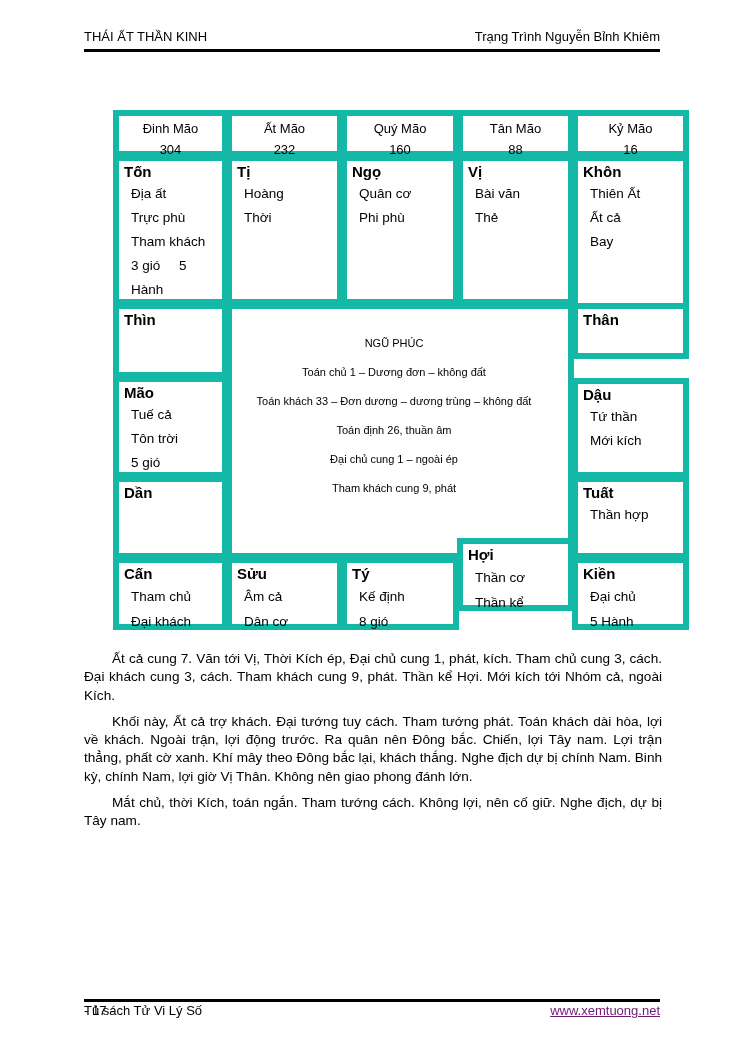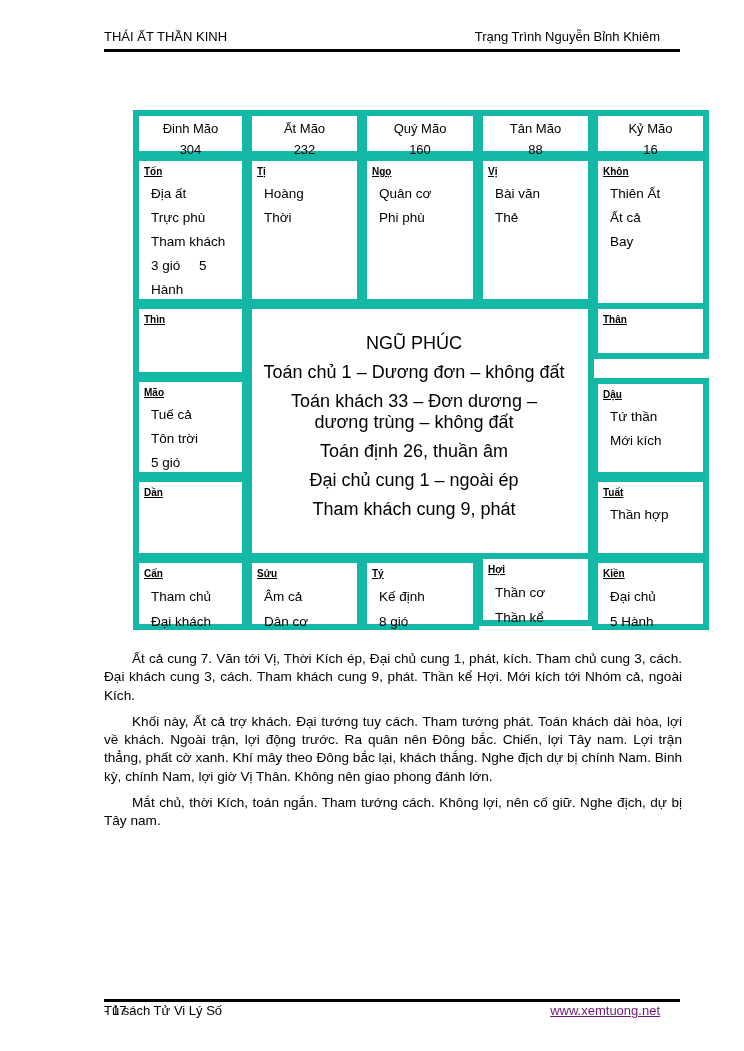--- a/index.html
+++ b/index.html
@@ -1,35 +1,35 @@
 <!DOCTYPE html>
 <html><head>
 <meta charset="utf-8">
 <style>
   html,body{margin:0;padding:0;}
   body{
     width:744px;height:1051px;background:#ffffff;color:#000;
     font-family:"Liberation Sans","DejaVu Sans",sans-serif;
     position:relative;overflow:hidden;
   }
-  .abs{position:absolute;margin-left:20px;}
+  .abs{position:absolute;}
   
   .ph-left{left:84px;top:29px;font-size:13px;}
   .ph-right{right:84px;top:29px;font-size:13px;}
   .rule{left:84px;width:576px;height:3px;background:#000;}
   .hdr-rule{top:49px;}
   .ft-rule{top:999px;}
   
   #grid{left:113px;top:110px;width:576px;height:520px;}
   .cell{position:absolute;border:6px solid #14b8a6;box-sizing:border-box;background:#fff;}
   .hdr{text-align:center;font-size:13px;line-height:21px;padding-top:2px;}
-  .title{font-weight:bold;font-size:10px;line-height:20px;padding:1px 16px 0 5px;text-decoration:underline;}
+  .title{font-weight:bold;font-size:15px;line-height:20px;padding:1px 16px 0 5px;}
   .line{font-size:13.5px;line-height:24px;padding-left:12px;white-space:pre-wrap;}
   .b-row .line{line-height:25px;}
-  .center-cell{text-align:center;font-size:18px;padding:24px 22px 0 10px;}
+  .center-cell{text-align:center;font-size:11px;padding:24px 22px 0 10px;}
   .cblock{line-height:21px;margin-bottom:8px;}
   
   #paras{left:84px;top:650px;width:578px;}
   #paras p{
     margin:0 0 8px 0;font-size:13.6px;line-height:18.3px;
     text-align:justify;text-indent:28px;
   }
   
   .ft-left{left:84px;top:1003px;font-size:13px;}
   .ft-center{left:84px;top:1003px;width:576px;text-align:left;font-size:13px;}
@@ -137,21 +137,21 @@
   <div class="cell b-row" style="left:0;top:447px;width:115px;height:73px">
     <div class="title">Cấn</div>
     <div class="line">Tham chủ</div>
     <div class="line">Đại khách</div>
   </div>
   <div class="cell b-row" style="left:228px;top:447px;width:118px;height:73px">
     <div class="title">Tý</div>
     <div class="line">Kế định</div>
     <div class="line">8 gió</div>
   </div>
-  <div class="cell b-row" style="left:344px;top:443px;width:117px;height:73px">
+  <div class="cell b-row" style="left:344px;top:428px;width:117px;height:73px">
     <div class="title">Hợi</div>
     <div class="line">Thần cơ</div>
     <div class="line">Thần kể</div>
   </div>
   <div class="cell b-row" style="left:459px;top:447px;width:117px;height:73px">
     <div class="title">Kiền</div>
     <div class="line">Đại chủ</div>
     <div class="line">5 Hành</div>
   </div>
 </div>

